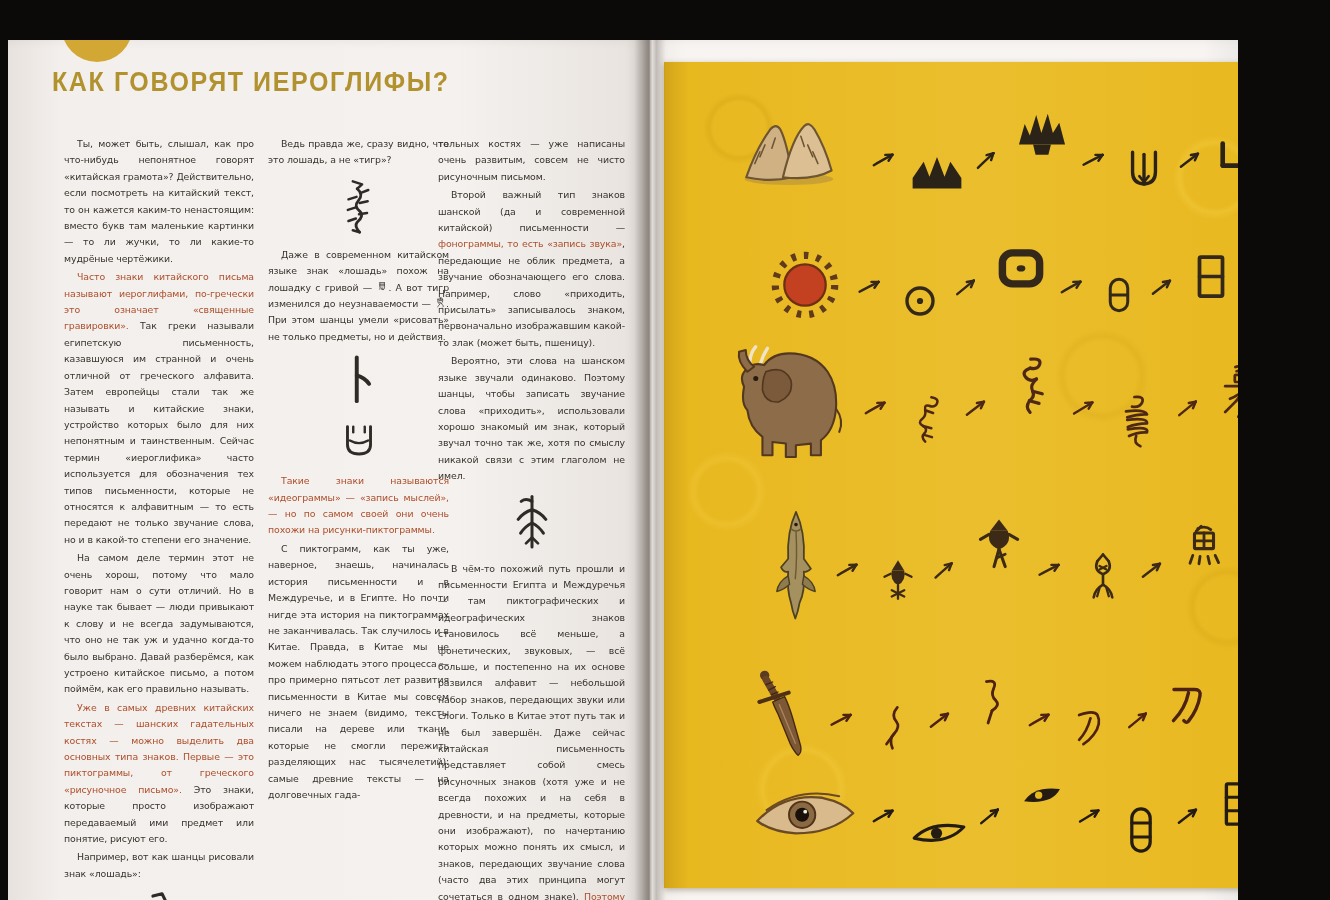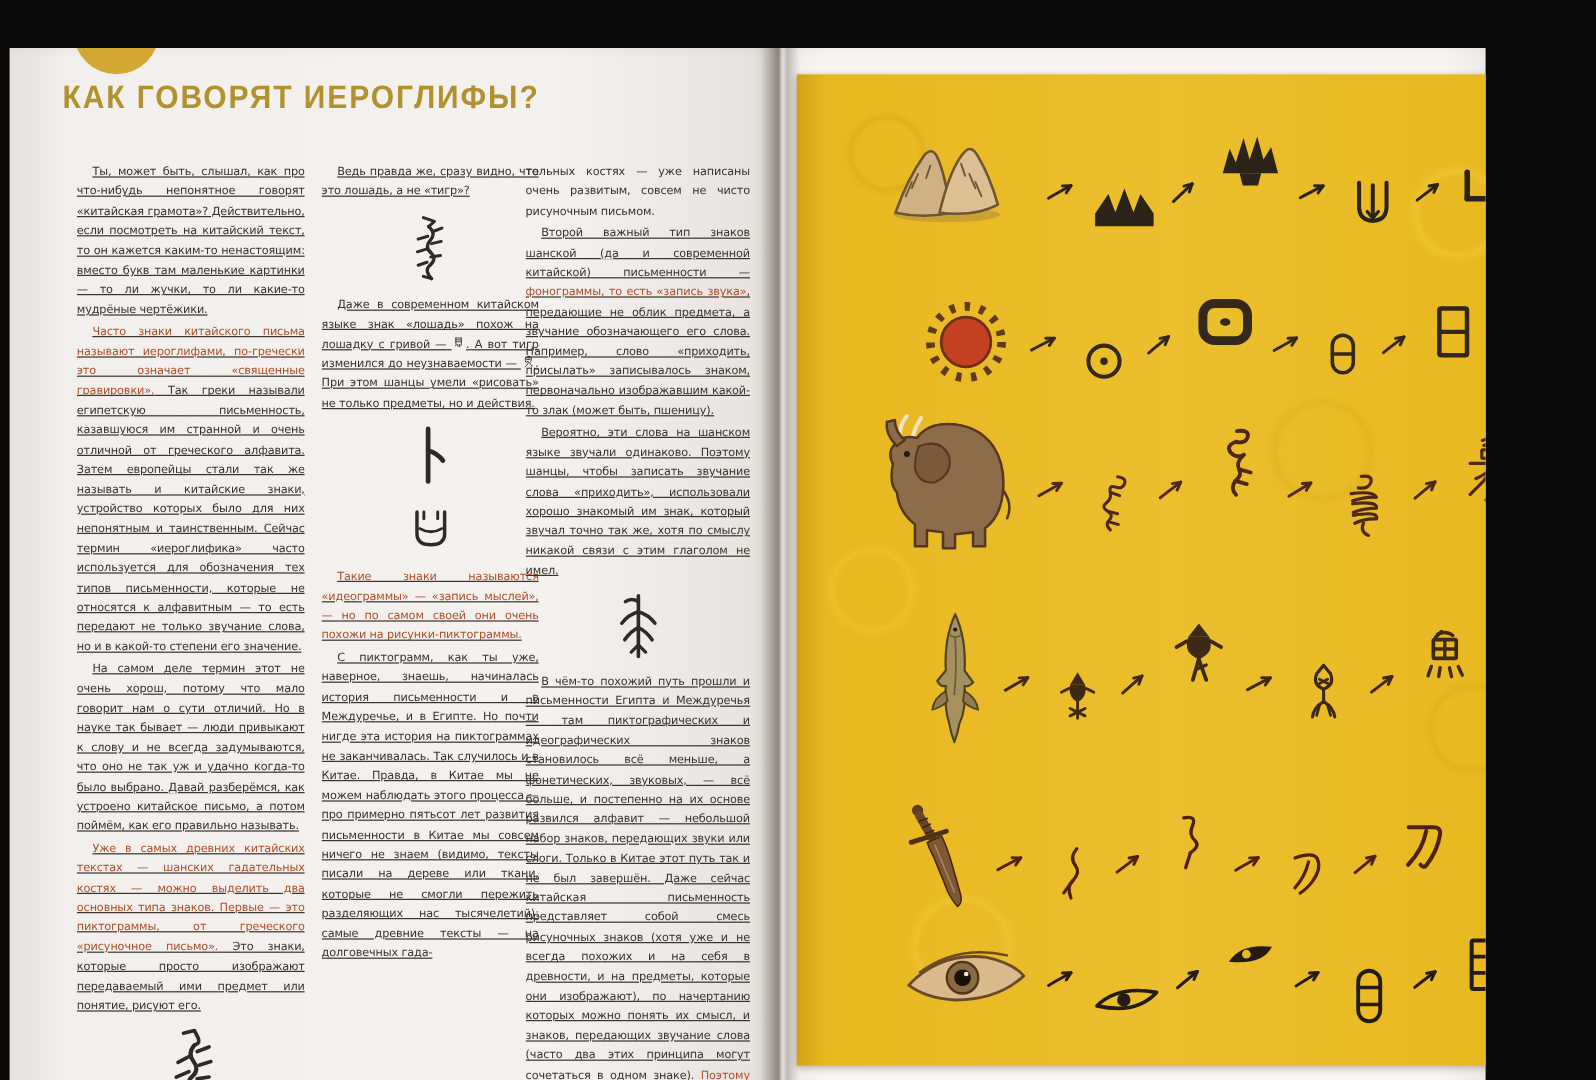--- a/index.html
+++ b/index.html
@@ -19,21 +19,21 @@
   .emblem svg{width:100%;height:100%;}
   .title{position:absolute;left:44px;top:26px;margin:0;font-family:"Liberation Sans",sans-serif;
     font-size:25px;font-weight:700;letter-spacing:1.6px;color:var(--gold,#b2922e);
     transform:scaleY(1.08);transform-origin:left top;white-space:nowrap;}
   .col{position:absolute;top:96px;height:782px;overflow:hidden;color:#38322c;}
   .col1{left:56px;width:190px;}
   .col2{left:260px;width:181px;}
   .col3{left:430px;width:187px;}
   .para{margin:0 0 2px 0;font-size:9.4px;line-height:16.4px;text-align:justify;
     letter-spacing:-0.1px;}
-  .para.ind{text-indent:13px;text-decoration:underline;}
+  .para.ind{text-indent:13px;}
   .para .accent{color:var(--accent,#ad4e2a);}
   .block-glyph{display:flex;justify-content:center;align-items:center;margin:8px 0;}
   .block-glyph svg{display:block;}
   .cjk{display:inline-block;width:12px;height:12px;vertical-align:-2px;}
   .cjk svg{width:12px;height:12px;display:block;}
   .pagenum{position:absolute;font-size:11px;color:#3a352f;letter-spacing:1px;}
   .pn-left{left:289px;top:858px;}
   .pn-right{left:330px;top:860px;}
   .panel{position:absolute;left:14px;top:22px;width:626px;height:826px;
     background-color:var(--panel,#e8b81f);
@@ -65,20 +65,21 @@
         <path d="M42,64 Q58,50 78,60" fill="none" stroke="#b5871e" stroke-width="5" stroke-linecap="round"></path>
         <path d="M52,38 Q62,32 70,38" fill="none" stroke="#c79b26" stroke-width="4" stroke-linecap="round"></path>
       </svg>
     </div>
     <h1 class="title">КАК ГОВОРЯТ ИЕРОГЛИФЫ?</h1>
     <div class="col col1">
         <p class="para ind"><span>Ты, может быть, слышал, как про что-нибудь непонятное говорят «китайская грамота»? Действительно, если посмотреть на китайский текст, то он кажется каким-то ненастоящим: вместо букв там маленькие картинки — то ли жучки, то ли какие-то мудрёные чертёжики.</span></p>
         <p class="para ind"><span class="accent">Часто знаки китайского письма называют иероглифами, по-гречески это означает «священные гравировки».</span><span> Так греки называли египетскую письменность, казавшуюся им странной и очень отличной от греческого алфавита. Затем европейцы стали так же называть и китайские знаки, устройство которых было для них непонятным и таинственным. Сейчас термин «иероглифика» часто используется для обозначения тех типов письменности, которые не относятся к алфавитным — то есть передают не только звучание слова, но и в какой-то степени его значение.</span></p>
         <p class="para ind"><span>На самом деле термин этот не очень хорош, потому что мало говорит нам о сути отличий. Но в науке так бывает — люди привыкают к слову и не всегда задумываются, что оно не так уж и удачно когда-то было выбрано. Давай разберёмся, как устроено китайское письмо, а потом поймём, как его правильно называть.</span></p>
         <p class="para ind"><span class="accent">Уже в самых древних китайских текстах — шанских гадательных костях — можно выделить два основных типа знаков. Первые — это пиктограммы, от греческого «рисуночное письмо».</span><span> Это знаки, которые просто изображают передаваемый ими предмет или понятие, рисуют его.</span></p>
+        <p class="para ind"><span>Например, вот как шанцы рисовали знак «лошадь»:</span></p>
         <div class="block-glyph">
           <svg viewBox="0 0 100 100" xmlns="http://www.w3.org/2000/svg" style="height: 76px;">
             <path d="M42,8 L54,5 L58,13 Q61,19 54,21" fill="none" stroke="#2e2a26" stroke-width="4" stroke-linecap="round" stroke-linejoin="round"></path>
             <path d="M54,21 Q46,30 53,39 Q60,48 51,56 Q44,63 52,71 Q57,78 49,88" fill="none" stroke="#2e2a26" stroke-width="4.5" stroke-linecap="round" stroke-linejoin="round"></path>
             <path d="M57,28 L70,23" fill="none" stroke="#2e2a26" stroke-width="4" stroke-linecap="round" stroke-linejoin="round"></path>
             <path d="M59,43 L72,39" fill="none" stroke="#2e2a26" stroke-width="4" stroke-linecap="round" stroke-linejoin="round"></path>
             <path d="M57,58 L70,56" fill="none" stroke="#2e2a26" stroke-width="4" stroke-linecap="round" stroke-linejoin="round"></path>
             <path d="M55,72 L68,71" fill="none" stroke="#2e2a26" stroke-width="4" stroke-linecap="round" stroke-linejoin="round"></path>
             <path d="M49,33 L36,40" fill="none" stroke="#2e2a26" stroke-width="4" stroke-linecap="round" stroke-linejoin="round"></path>
             <path d="M48,50 L34,56" fill="none" stroke="#2e2a26" stroke-width="4" stroke-linecap="round" stroke-linejoin="round"></path>

